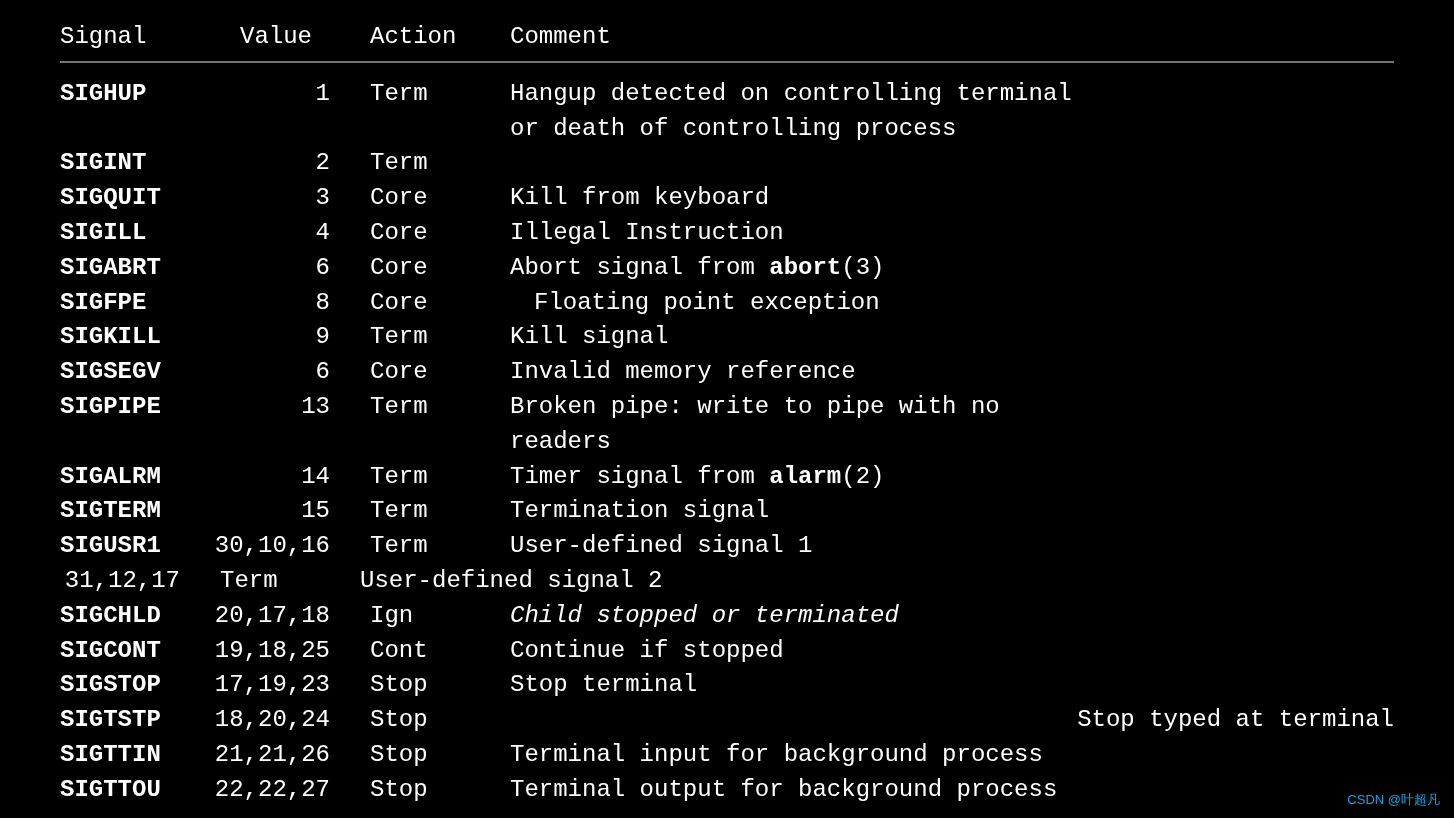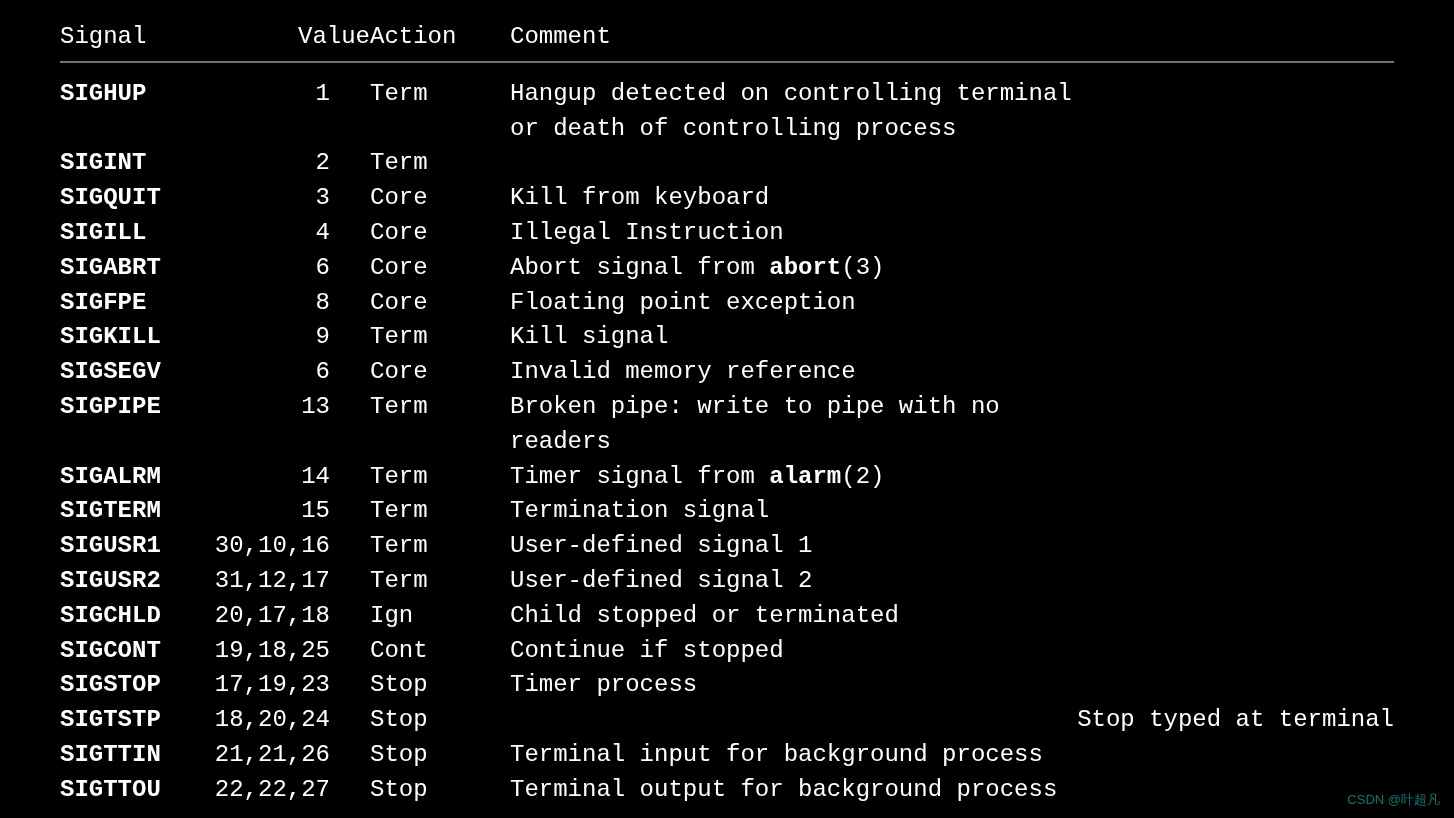--- a/index.html
+++ b/index.html
@@ -42,21 +42,21 @@
     .header-row .col-comment {
       font-weight: normal;
     }
     .col-value {
       width: 160px;
       flex-shrink: 0;
       text-align: right;
       padding-right: 40px;
     }
     .header-row .col-value {
-      text-align: right;
+      text-align: left;
       padding-left: 30px;
       padding-right: 0;
     }
     .col-action {
       width: 140px;
       flex-shrink: 0;
     }
     .header-row .col-action {
       padding-left: 0;
     }
@@ -64,21 +64,21 @@
       flex: 1;
     }
     .bold-part {
       font-weight: bold;
     }
     .watermark {
       position: absolute;
       bottom: 8px;
       right: 14px;
       font-size: 13px;
-      color: #0f766e;
+      color: #0ea5e9;
       font-family: Arial, sans-serif;
     }
   </style>
 </head>
 <body>
 
 <div class="table">
   <div class="header-row">
     <div class="col-signal">Signal</div>
     <div class="col-value">Value</div>
@@ -113,21 +113,21 @@
       <div class="data-row">
         <div class="col-signal">SIGABRT</div>
         <div class="col-value" style="white-space: pre;"> 6</div>
         <div class="col-action">Core</div>
         <div class="col-comment" style="white-space: pre-line;"><span>Abort signal from </span><span class="bold-part">abort</span><span>(3)</span></div>
       </div>
       <div class="data-row">
         <div class="col-signal">SIGFPE</div>
         <div class="col-value" style="white-space: pre;"> 8</div>
         <div class="col-action">Core</div>
-        <div class="col-comment" style="white-space: pre-line;">Floating point exception</div>
+        <div class="col-comment" style="white-space: pre-line; margin-left: 24px;">Floating point exception</div>
       </div>
       <div class="data-row">
         <div class="col-signal">SIGKILL</div>
         <div class="col-value" style="white-space: pre;"> 9</div>
         <div class="col-action">Term</div>
         <div class="col-comment" style="white-space: pre-line;">Kill signal</div>
       </div>
       <div class="data-row">
         <div class="col-signal">SIGSEGV</div>
         <div class="col-value" style="white-space: pre;">6</div>
@@ -153,42 +153,41 @@
         <div class="col-action">Term</div>
         <div class="col-comment" style="white-space: pre-line;">Termination signal</div>
       </div>
       <div class="data-row">
         <div class="col-signal">SIGUSR1</div>
         <div class="col-value" style="white-space: pre;">30,10,16</div>
         <div class="col-action">Term</div>
         <div class="col-comment" style="white-space: pre-line;">User-defined signal 1</div>
       </div>
       <div class="data-row">
-        <div class="col-signal">SIGUSR2</div>
         <div class="col-value" style="white-space: pre;">31,12,17</div>
         <div class="col-action">Term</div>
         <div class="col-comment" style="white-space: pre-line;">User-defined signal 2</div>
       </div>
       <div class="data-row">
         <div class="col-signal">SIGCHLD</div>
         <div class="col-value" style="white-space: pre;">20,17,18</div>
         <div class="col-action">Ign</div>
-        <div class="col-comment" style="white-space: pre-line;">Child stopped or terminated</div>
+        <div class="col-comment" style="white-space: pre-line; font-style: italic;">Child stopped or terminated</div>
       </div>
       <div class="data-row">
         <div class="col-signal">SIGCONT</div>
         <div class="col-value" style="white-space: pre;">19,18,25</div>
         <div class="col-action">Cont</div>
         <div class="col-comment" style="white-space: pre-line;">Continue if stopped</div>
       </div>
       <div class="data-row">
         <div class="col-signal">SIGSTOP</div>
         <div class="col-value" style="white-space: pre;">17,19,23</div>
         <div class="col-action">Stop</div>
-        <div class="col-comment" style="white-space: pre-line;">Timer process</div>
+        <div class="col-comment" style="white-space: pre-line;">Stop terminal</div>
       </div>
       <div class="data-row">
         <div class="col-signal">SIGTSTP</div>
         <div class="col-value" style="white-space: pre;">18,20,24</div>
         <div class="col-action">Stop</div>
         <div class="col-comment" style="white-space: pre-line; text-align: right;">Stop typed at terminal</div>
       </div>
       <div class="data-row">
         <div class="col-signal">SIGTTIN</div>
         <div class="col-value" style="white-space: pre;">21,21,26</div>

